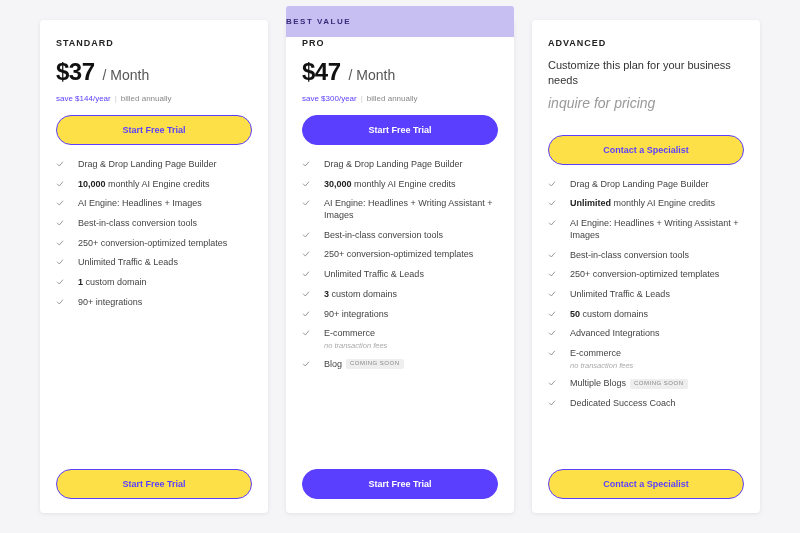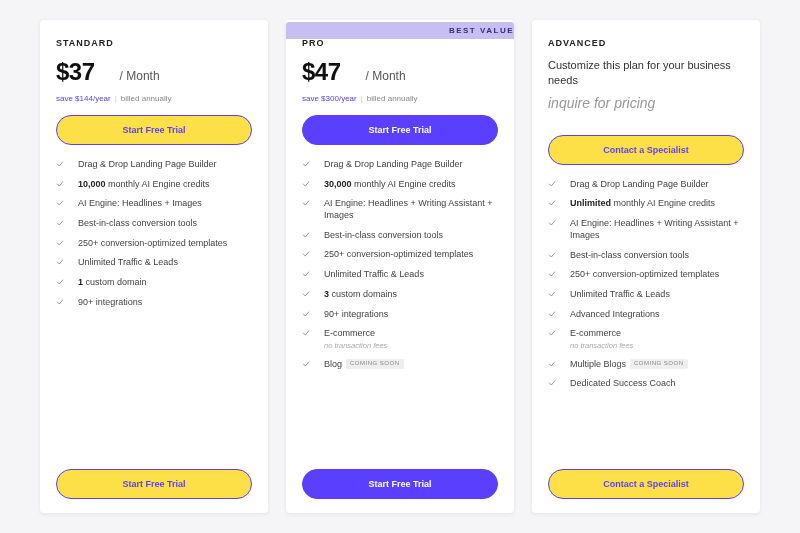--- a/index.html
+++ b/index.html
@@ -28,27 +28,26 @@
     font-size: 9px;
     color: #222;
   }
   .best-value {
     position: absolute;
     top: -14px;
     left: 0;
     right: 0;
     background: #c7bff2;
     color: #3a2a7a;
-    text-align: right;
+    text-align: left;
     font-size: 8px;
     letter-spacing: 1.5px;
-    padding: 4px 0;
+    padding: 11px 0;
     font-weight: 600;
     border-radius: 3px 3px 0 0;
-    margin-top: 16px;
   }
   .card.featured { margin-top: 0; }
   .tier-name {
     font-size: 9px;
     letter-spacing: 1px;
     font-weight: 700;
     color: #222;
     margin-bottom: 10px;
   }
   .price-row {
@@ -57,23 +56,22 @@
     gap: 8px;
     margin-bottom: 8px;
   }
   .price {
     font-size: 24px;
     font-weight: 700;
     color: #111;
     letter-spacing: -0.5px;
   }
   .period {
-    font-size: 12px;
+    font-size: 14px;
     color: #555;
-    margin-left: 17px;
   }
   .subline {
     font-size: 8px;
     color: #888;
     margin-bottom: 12px;
   }
   .subline .save {
     color: #5a3fff;
   }
   .subline .divider { margin: 0 4px; color: #ccc; }
@@ -325,20 +323,26 @@
         <li>
           <svg class="check" viewBox="0 0 12 12">
             <path d="M2 6 L5 9 L10 3" stroke="currentColor" stroke-width="1.5" fill="none" stroke-linecap="round" stroke-linejoin="round"></path>
           </svg>
           <span class="feat-text">Unlimited Traffic &amp; Leads</span>
         </li>
         <li>
           <svg class="check" viewBox="0 0 12 12">
             <path d="M2 6 L5 9 L10 3" stroke="currentColor" stroke-width="1.5" fill="none" stroke-linecap="round" stroke-linejoin="round"></path>
           </svg>
+          <span class="feat-text"><span class="bold">50</span> custom domains</span>
+        </li>
+        <li>
+          <svg class="check" viewBox="0 0 12 12">
+            <path d="M2 6 L5 9 L10 3" stroke="currentColor" stroke-width="1.5" fill="none" stroke-linecap="round" stroke-linejoin="round"></path>
+          </svg>
           <span class="feat-text">Advanced Integrations</span>
         </li>
         <li>
           <svg class="check" viewBox="0 0 12 12">
             <path d="M2 6 L5 9 L10 3" stroke="currentColor" stroke-width="1.5" fill="none" stroke-linecap="round" stroke-linejoin="round"></path>
           </svg>
           <span class="feat-text">E-commerce<span class="feat-sub">no transaction fees</span></span>
         </li>
         <li>
           <svg class="check" viewBox="0 0 12 12">

